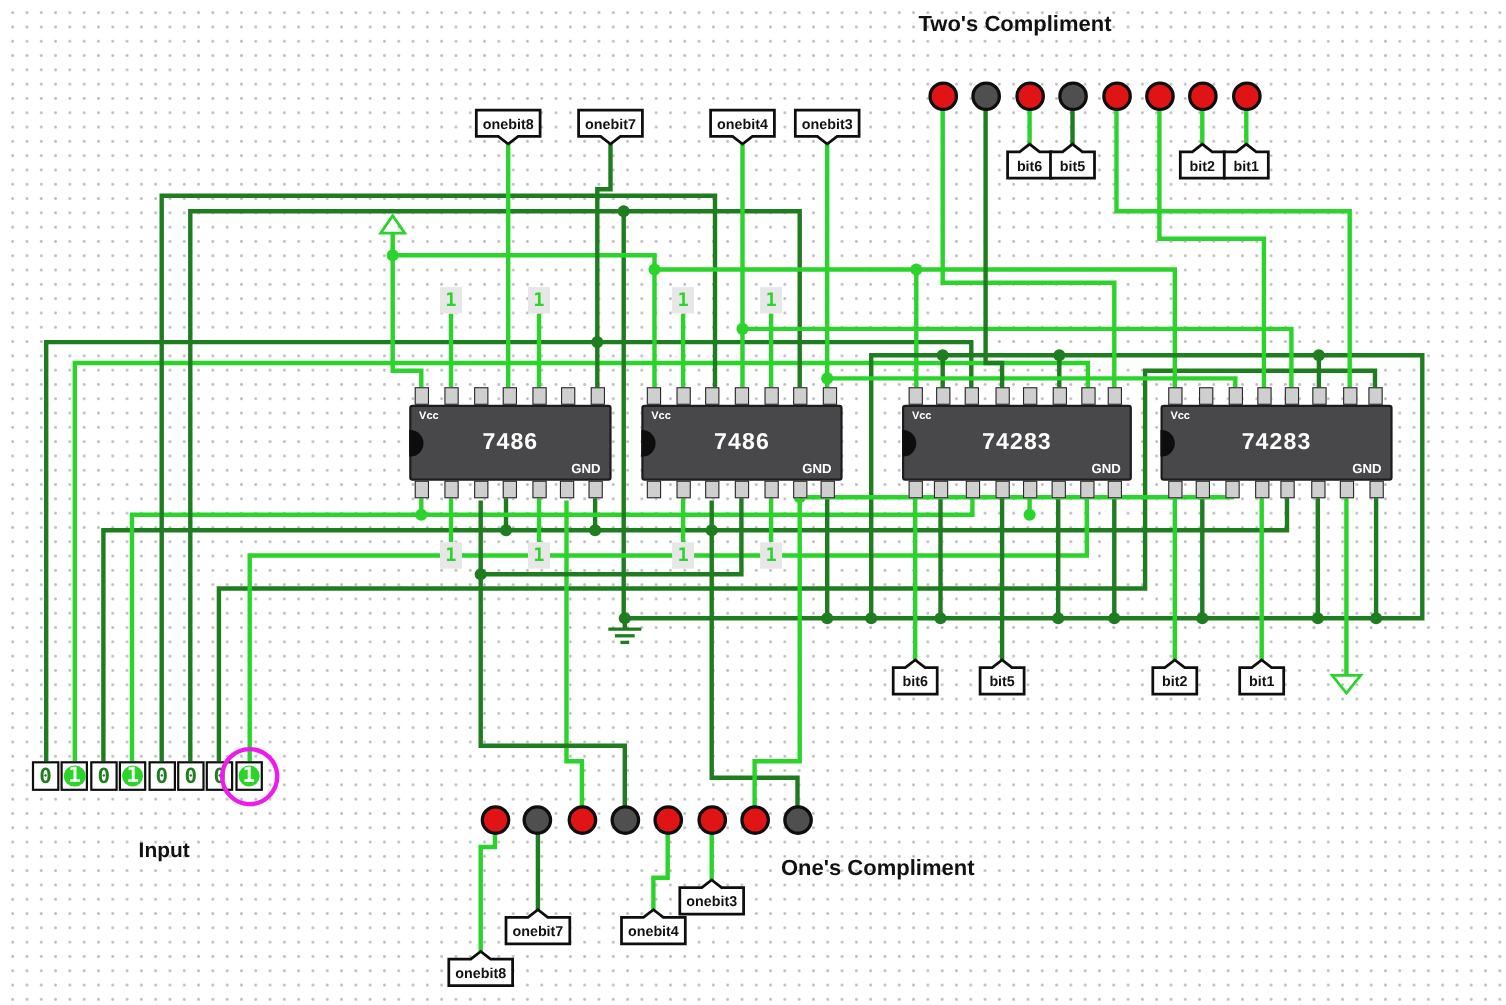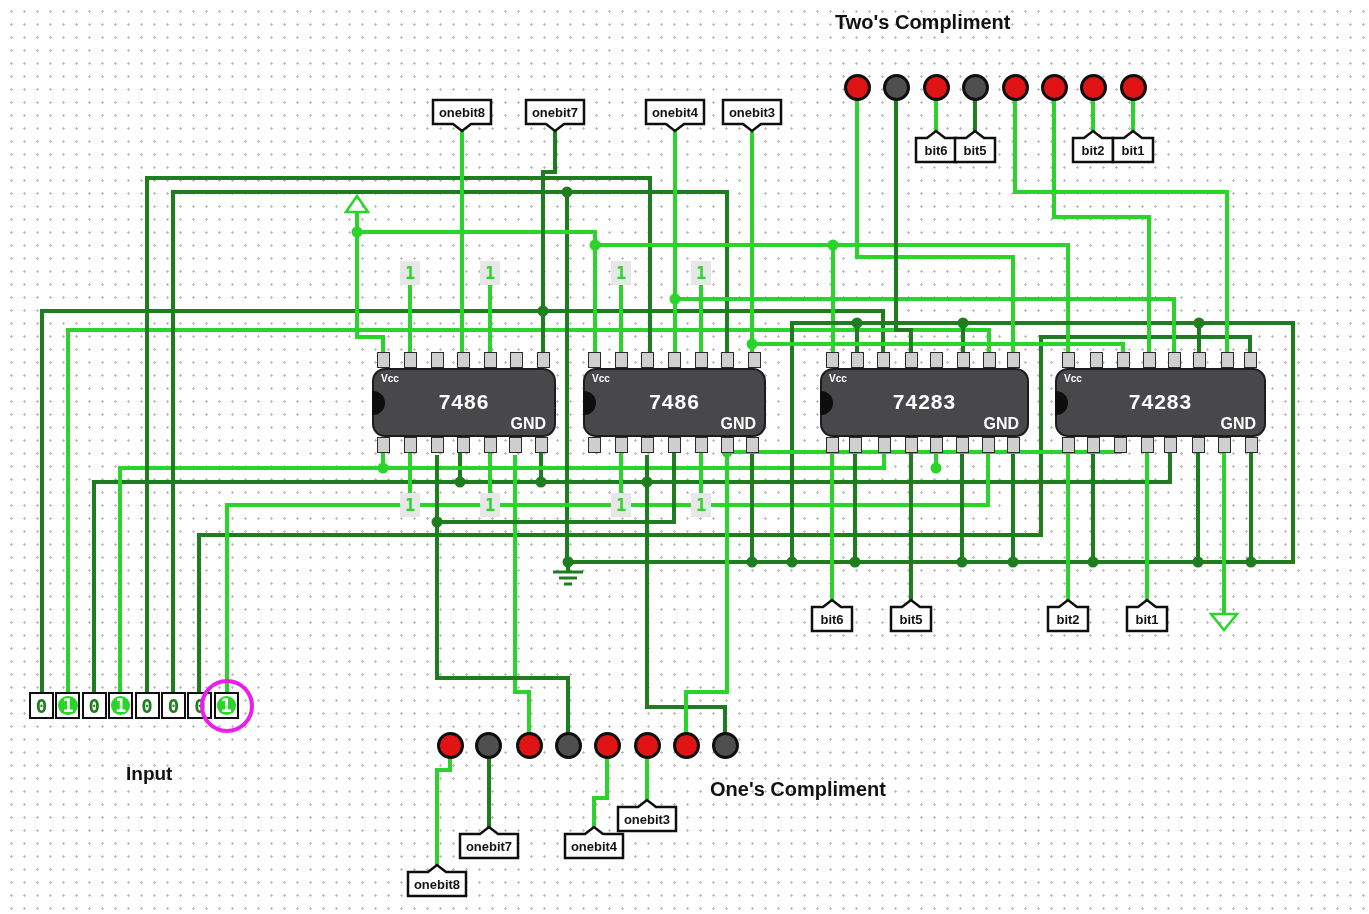--- a/index.html
+++ b/index.html
@@ -1,25 +1,25 @@
 <!DOCTYPE html>
 <html><head>
 <meta charset="utf-8">
 <style>
   html,body{margin:0;padding:0;}
   body{width:1369px;height:914px;overflow:hidden;font-family:"Liberation Sans",sans-serif;}
   #canvas{position:relative;width:1369px;height:914px;background:#ffffff;
     background-image:radial-gradient(circle,#bdbdbd 1.1px,transparent 1.4px);
     background-size:13px 13px;background-position:5px 5px;}
   #wiresvg{position:absolute;left:0;top:0;z-index:1;}
-  .chip{position:absolute;z-index:3;background:#48484a;border:2px solid #1c1c1e;border-radius:13px;box-sizing:border-box;}
+  .chip{position:absolute;z-index:3;background:#48484a;border:2px solid #1c1c1e;border-radius:3px;box-sizing:border-box;}
   .chip .notch{position:absolute;left:-2px;top:50%;transform:translateY(-50%);width:13px;height:24px;background:#0d0d0d;border-radius:0 12px 12px 0;}
   .chip .cl{position:absolute;width:100%;text-align:center;top:50%;transform:translateY(-54%);color:#fff;font-weight:bold;font-size:21px;letter-spacing:1px;}
   .chip .vcc{position:absolute;left:7px;top:3px;color:#fff;font-weight:bold;font-size:10px;}
-  .chip .gnd{position:absolute;right:8px;bottom:2px;color:#fff;font-weight:bold;font-size:16px;}
+  .chip .gnd{position:absolute;right:8px;bottom:2px;color:#fff;font-weight:bold;font-size:12px;}
   .pin{position:absolute;width:13px;height:16px;background:#cfcfcf;border:1.5px solid #2a2a2a;box-sizing:border-box;z-index:2;}
   .led{position:absolute;width:21px;height:21px;border-radius:50%;border:3px solid #0e0e0e;box-sizing:content-box;z-index:3;}
   .inbox{position:absolute;width:25px;height:27px;border:2.5px solid #0e0e0e;background:#fff;box-sizing:border-box;z-index:3;
     display:flex;align-items:center;justify-content:center;font-family:"DejaVu Sans Mono",monospace;font-weight:bold;font-size:19px;}
   .inbox .one{background:#2bd42b;color:#f2fff2;border-radius:55%;padding:0 4px;line-height:19px;}
   .inbox .zero{color:#1e7d1e;}
   .const1{position:absolute;width:20px;height:24px;background:#e7e7e7;color:#2bd42b;z-index:2;
     display:flex;align-items:center;justify-content:center;font-family:"DejaVu Sans Mono",monospace;font-weight:bold;font-size:17px;}
   .seln{position:absolute;width:54px;height:54px;border:4px solid #ee1bee;border-radius:50%;box-sizing:border-box;z-index:6;}
   .txt{position:absolute;color:#111;font-weight:bold;z-index:4;}

